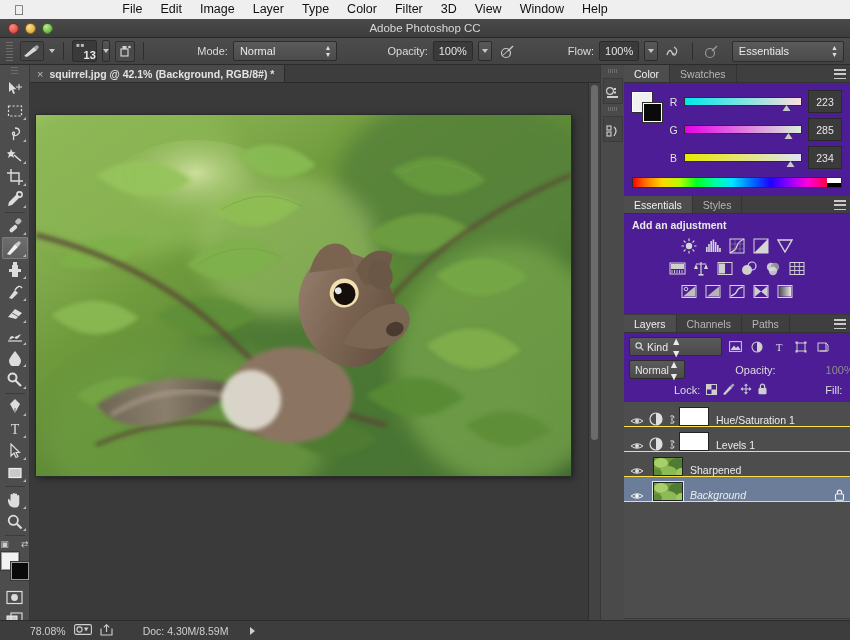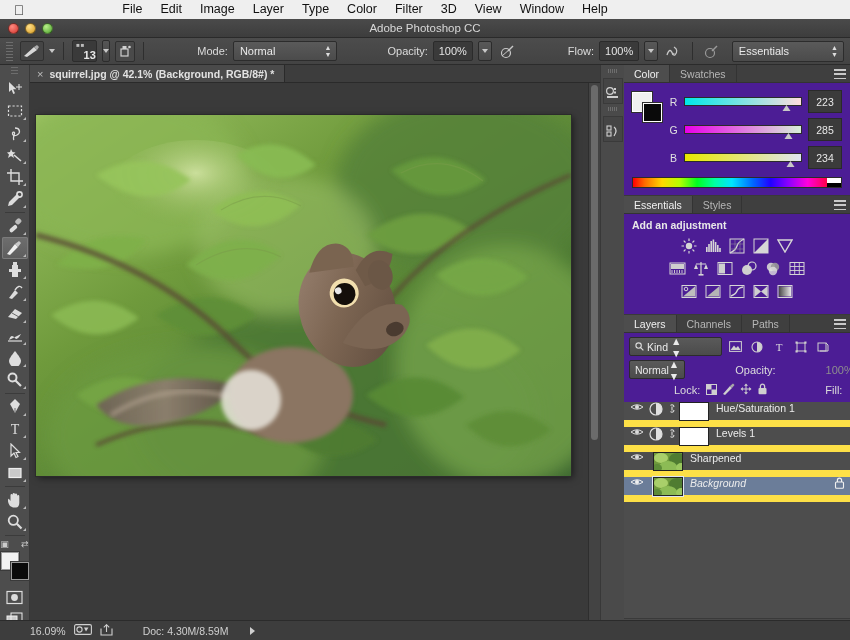--- a/index.html
+++ b/index.html
@@ -191,22 +191,22 @@
   .fico { width:18px;height:19px;display:flex;align-items:center;justify-content:center;color:#cfcfcf;}
   .blendrow { display:flex; align-items:center; gap:5px; padding:0 5px 4px 5px; }
   .blendsel { width:123px; height:19px; background:linear-gradient(#5a5a5a,#4b4b4b);
     border:1px solid #2c2c2c;border-radius:2px; display:flex;align-items:center;
     padding:0 5px; font-size:10.5px; color:#eaeaea; position:relative;}
   .dim { color:#8e8e8e; }
   .lockrow { display:flex; align-items:center; gap:6px; padding:0 5px 5px 5px; font-size:10.5px;}
   .lockicons { display:flex; gap:5px; align-items:center; color:#d0d0d0; }
 
   .layerlist { background:#4d4d4d; }
-  .layer { height:25px; display:flex; align-items:flex-start; gap:0;
-    border-bottom:7px solid #fde047; padding-left:3px; }
+  .layer { height:25px; display:flex; align-items:flex-end; gap:0;
+    border-bottom:1px solid #fde047; padding-left:3px; }
   .layer.sel { background:#6b7d99; }
   .eye { width:20px; display:flex;align-items:center;justify-content:center; color:#dcdcdc;}
   .adjbadge { width:18px; display:flex;align-items:center;justify-content:center; color:#e0e0e0;}
   .linkico { width:14px; display:flex;align-items:center;justify-content:center; color:#dcdcdc;}
   .thumb-mask { width:30px; height:19px; background:#ffffff; border:1px solid #222; }
   .thumb-img { width:30px; height:19px; border:1px solid #222; overflow:hidden; }
   .thumb-img.selected { box-shadow:0 0 0 1px #dfe6f2; }
   .layername { flex:1; font-size:10.5px; color:#ececec; padding-left:7px; }
   .layername.italic { font-style:italic; }
   .locklayer { width:22px; display:flex;align-items:center;justify-content:center; color:#e6e6e6;}
@@ -1064,21 +1064,21 @@
               </svg>
           </span>
         </div>
       </div>
     </div>
   </div>
 
   <div class="statusbar">
     <div class="st-pad"></div>
     <div class="sb-items">
-      <span>16.09%</span>
+      <span>78.08%</span>
       <span>
         <svg width="18" height="11" viewBox="0 0 18 11">
             <rect x="0.6" y="0.6" width="16.8" height="9.8" rx="1.5" fill="none" stroke="#cfcfcf" stroke-width="1.1"></rect>
             <circle cx="5.5" cy="5.5" r="2.6" fill="none" stroke="#cfcfcf" stroke-width="1.1"></circle>
             <path d="M10 3.5 L14.5 3.5 L12 7.5 Z" fill="#cfcfcf"></path>
           </svg>
       </span>
       <span>
         <svg width="13" height="12" viewBox="0 0 13 12">
             <path d="M1 4.5 V11 H12 V4.5" fill="none" stroke="#cfcfcf" stroke-width="1.1"></path>

